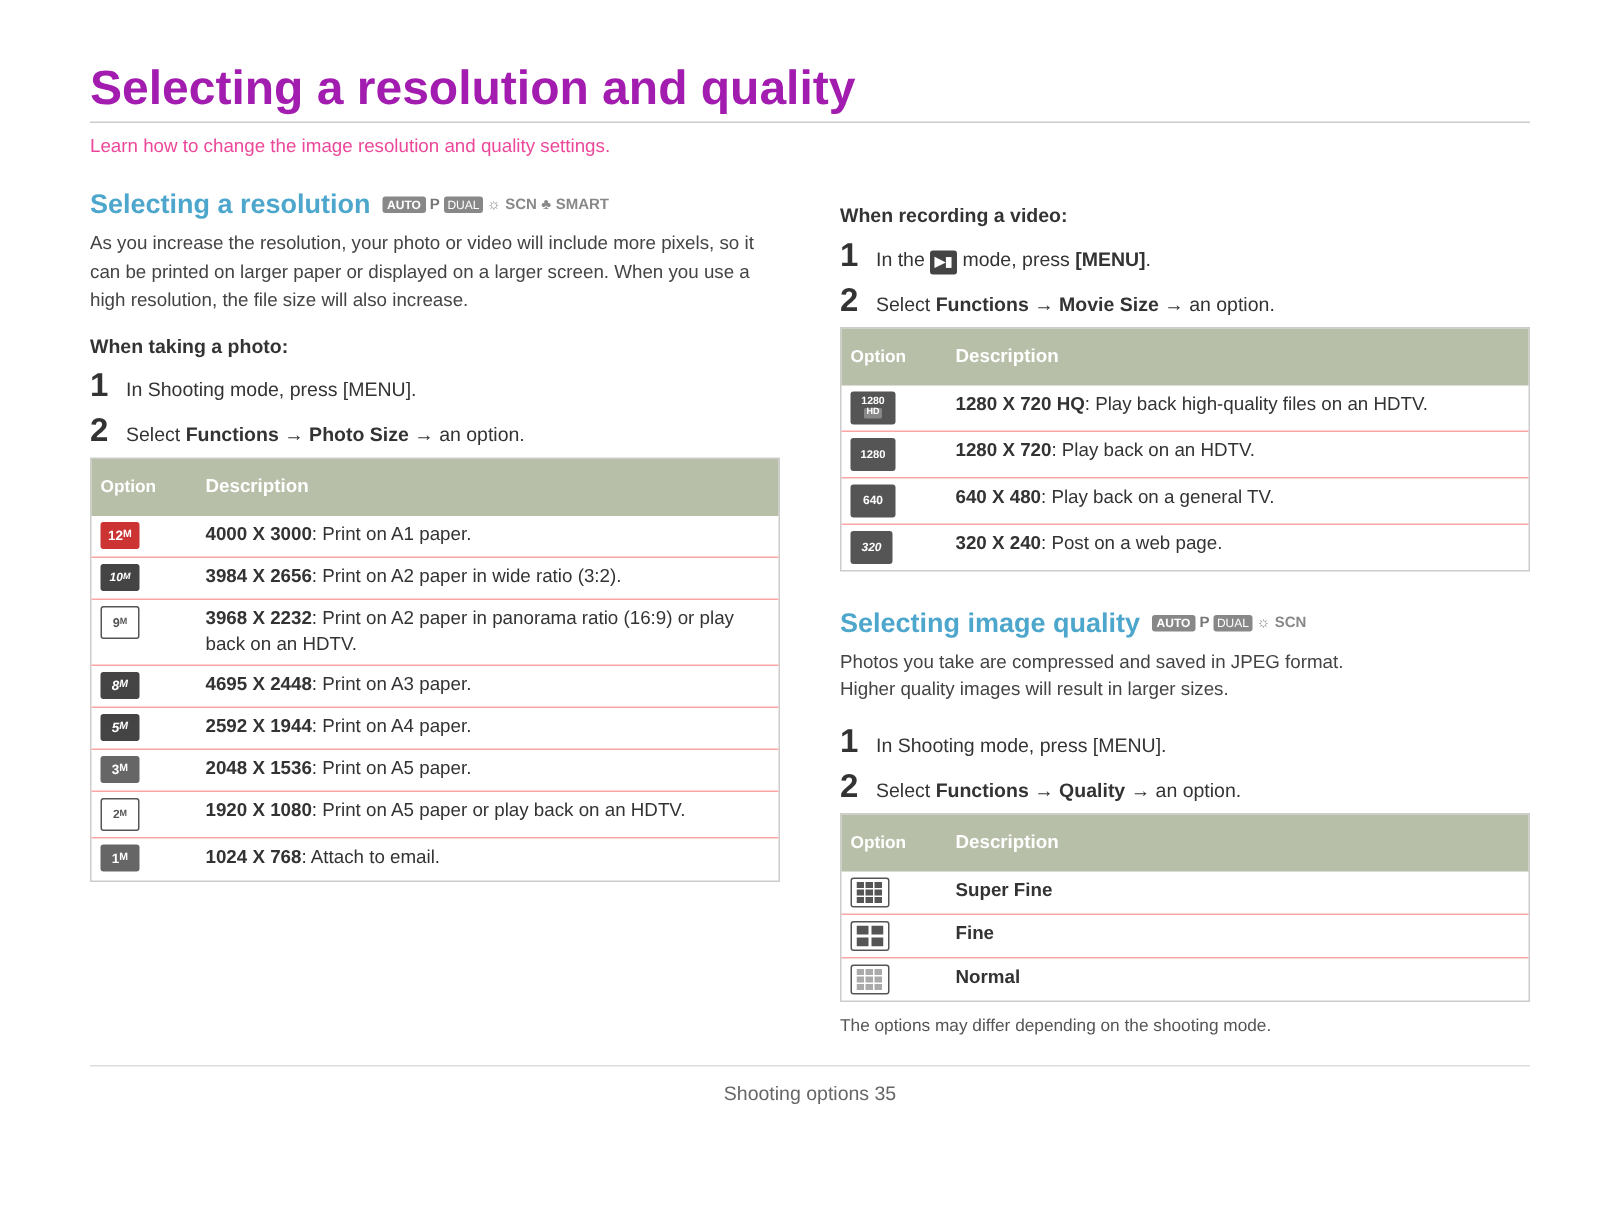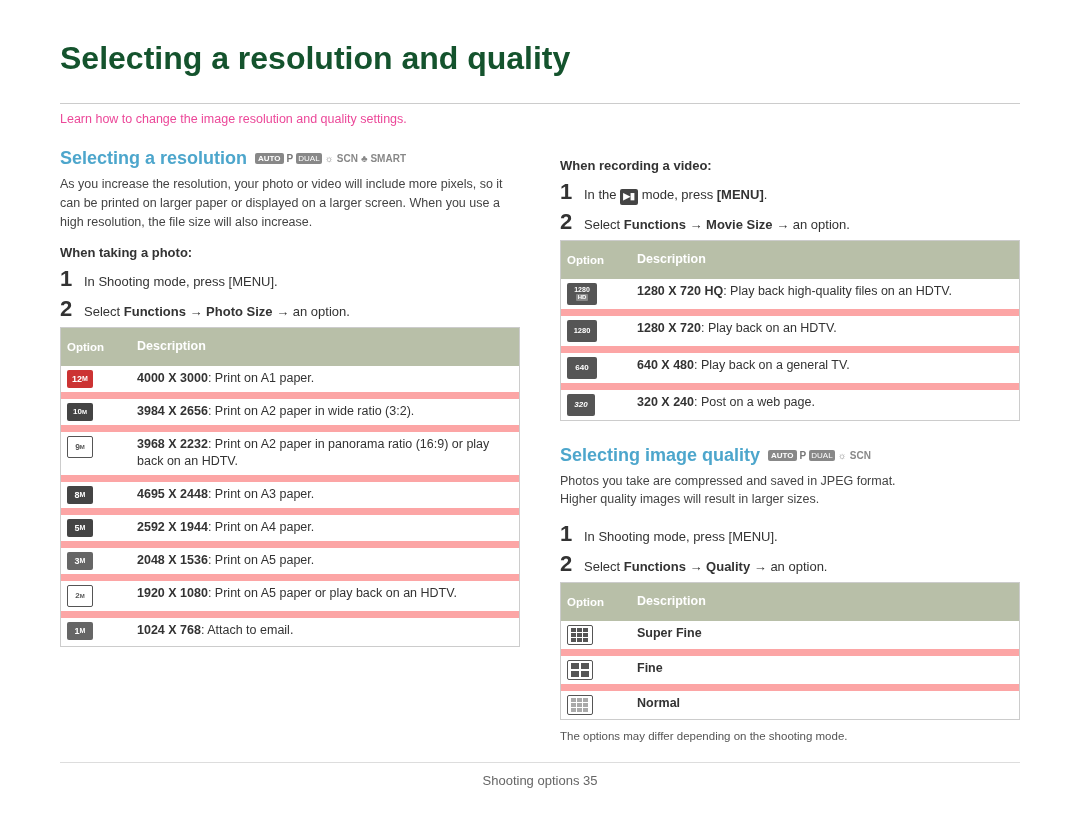--- a/index.html
+++ b/index.html
@@ -8,23 +8,23 @@
       font-size: 13px;
       background: #fff;
       color: #333;
       width: 1080px;
       min-height: 815px;
       padding: 40px 60px 30px 60px;
     }
     .page-title {
       font-size: 32px;
       font-weight: bold;
-      color: #14532d;
+      color: #a21caf;
       border-bottom: 1px solid #ccc;
-      padding-bottom: 26px;
+      padding-bottom: 4px;
       margin-bottom: 8px;
     }
     .subtitle {
       font-size: 12.5px;
       color: #ec4899;
       margin-bottom: 22px;
     }
     .two-col {
       display: flex;
       gap: 40px;
@@ -104,21 +104,21 @@
     }
     .table-header .col-option {
       width: 70px;
       color: #fff;
     }
     .table-header .col-desc {
       color: #fff;
     }
     .table-row-item {
       display: flex;
-      border-bottom: 7px solid #fca5a5;
+      border-bottom: 1px solid #fca5a5;
       align-items: flex-start;
       padding: 4px 6px;
       gap: 0;
       min-height: 28px;
     }
     .table-row-item:last-child {
       border-bottom: none;
     }
     .col-option {
       width: 70px;
@@ -143,21 +143,21 @@
       background: #555;
       color: #fff;
       font-size: 9px;
       font-weight: bold;
       min-width: 26px;
       height: 18px;
       padding: 0 3px;
       border-radius: 2px;
     }
     .icon-badge.red { background: #cc3333; }
-    .icon-badge.dark { background: #444; }
+    .icon-badge.dark { background: #444; font-style: italic; }
     .icon-badge.med { background: #666; }
     .note-text {
       font-size: 11.5px;
       color: #555;
       margin-top: 8px;
       font-style: normal;
     }
     .footer {
       text-align: center;
       font-size: 13px;

